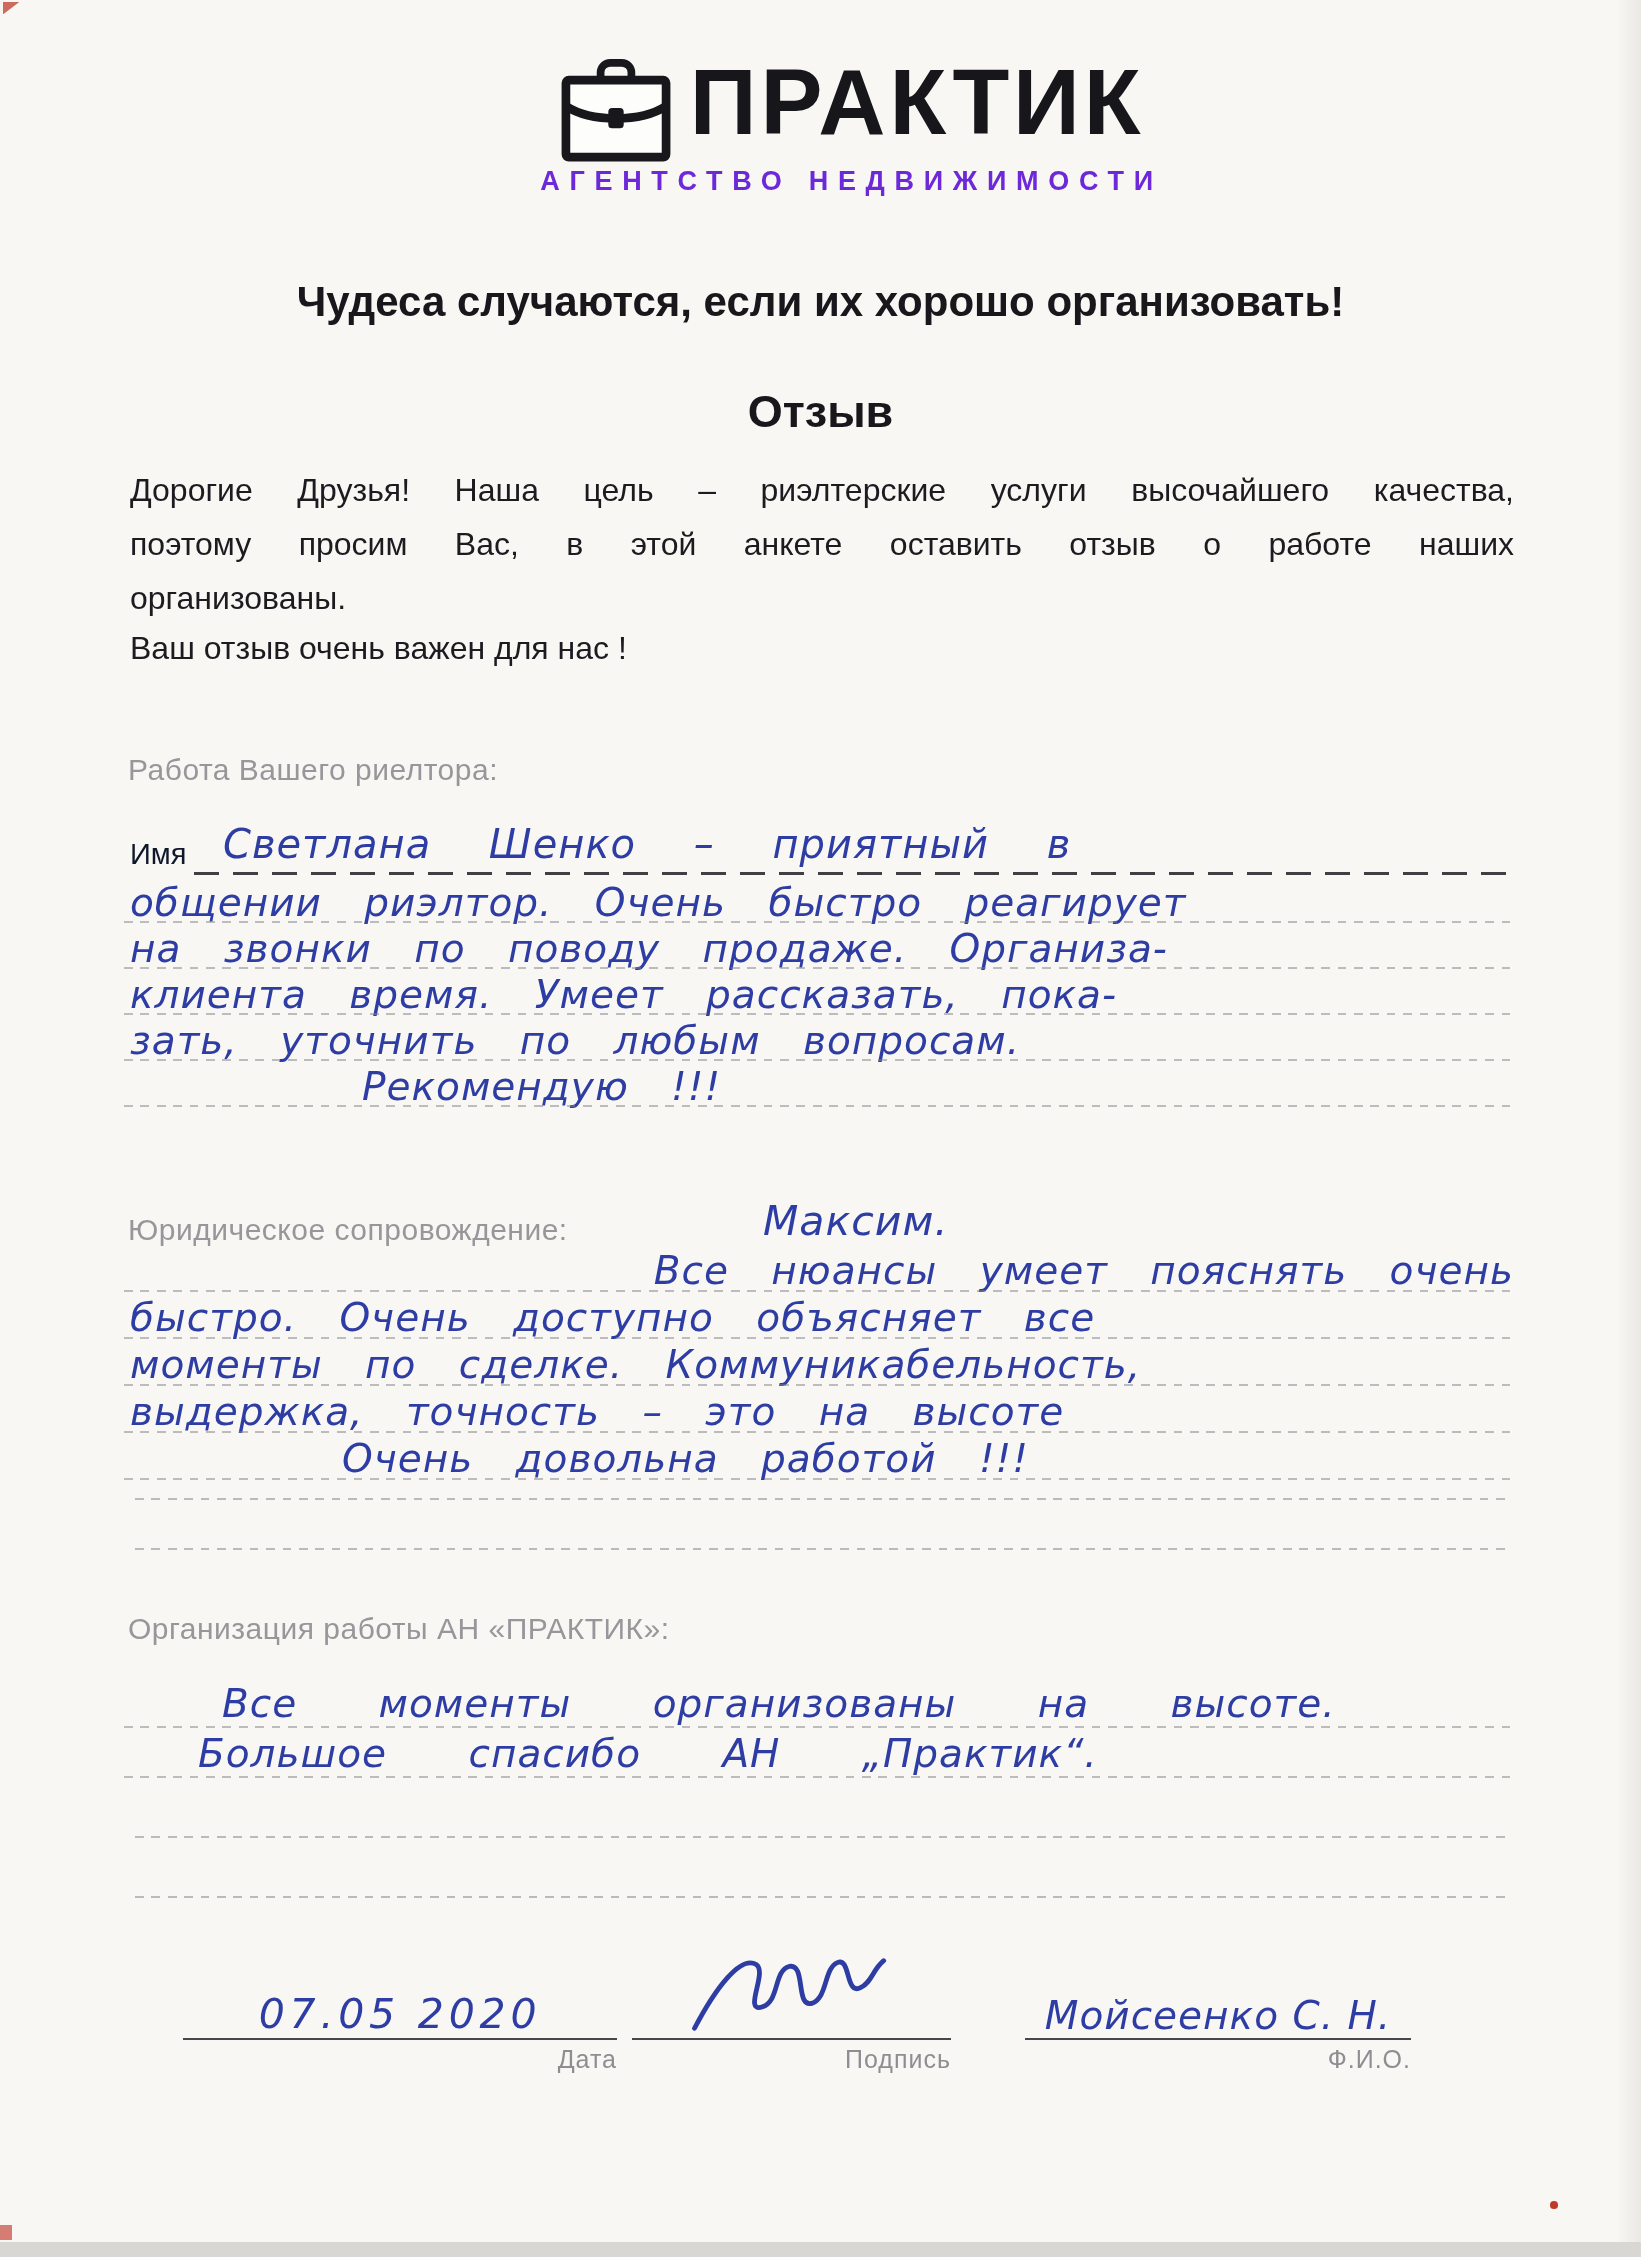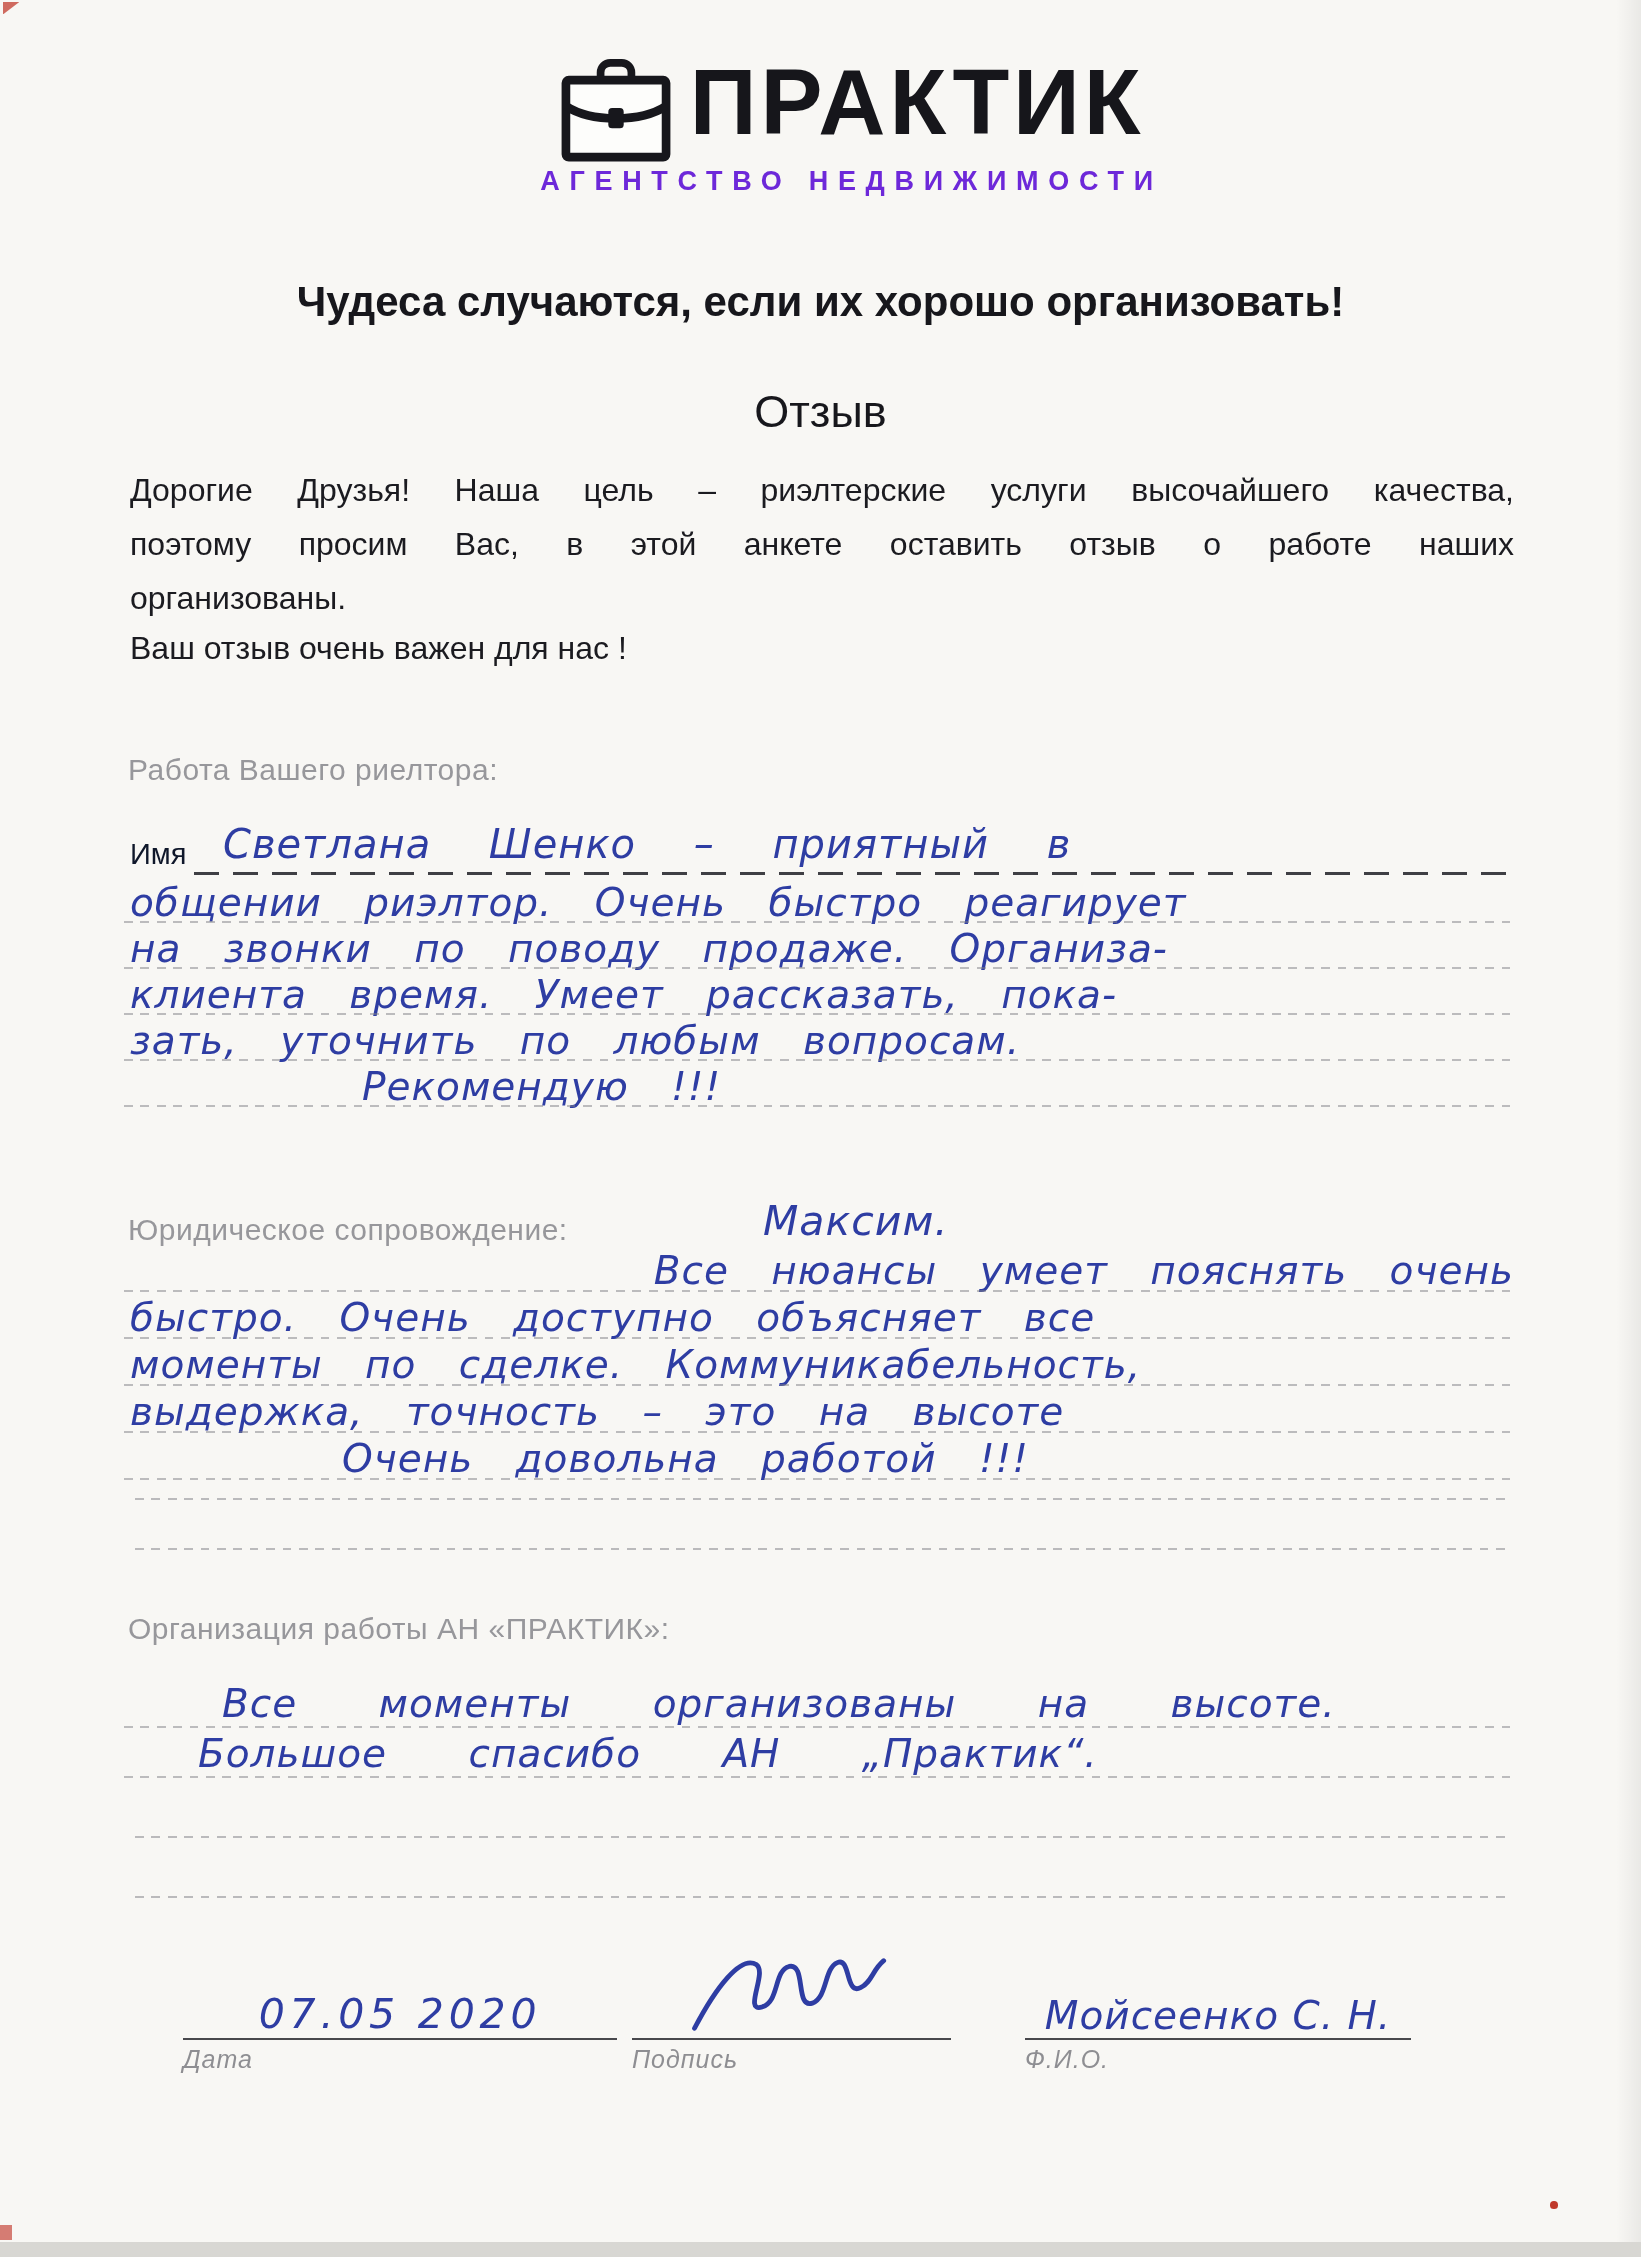--- a/index.html
+++ b/index.html
@@ -9,21 +9,21 @@
     font-family:"Liberation Sans",sans-serif;color:#17171c;
   }
   
   .brand{position:absolute;top:54px;left:0;width:100%;display:flex;flex-direction:column;align-items:center;padding-left:31px;}
   .brand-row{display:flex;align-items:flex-start;gap:15.4px;}
   .case-icon{width:116px;height:104px;margin-top:3.9px;}
   .brand-name{font-size:93px;font-weight:700;letter-spacing:3.9px;line-height:1.05;color:#16161b;}
   .brand-sub{font-size:27px;font-weight:700;letter-spacing:9.7px;color:#6d28d9;margin-top:4px;}
   
   .headline{position:absolute;top:278px;left:0;width:100%;text-align:center;font-size:42px;font-weight:700;color:#17171c;}
-  .doc-title{position:absolute;top:386px;left:0;width:100%;text-align:center;font-size:45px;font-weight:400;}
+  .doc-title{position:absolute;top:386px;left:0;width:100%;text-align:center;font-size:45px;font-weight:700;}
   .intro{position:absolute;top:463px;left:130px;right:127px;font-size:32px;line-height:54px;color:#1b1b20;}
   .jline{text-align:justify;text-align-last:justify;}
   .jline.last{text-align-last:left;}
   .note{position:absolute;top:630px;left:130px;font-size:32px;color:#1b1b20;}
   .sec-label{position:absolute;left:128px;font-size:30px;color:#97979b;letter-spacing:0.5px;}
   .s1{top:753px;}.s2{top:1213px;}.s3{top:1612px;}
   
   .name-row{position:absolute;top:817px;left:130px;right:127px;height:58px;}
   .field-label{position:absolute;left:0;bottom:3.9px;font-size:29px;color:#0f172a;}
   .dashline{position:absolute;left:64px;right:0;bottom:0;height:2.9px;
@@ -50,21 +50,21 @@
   .er1{top:1498px;}.er2{top:1548px;}.er3{top:1836px;}.er4{top:1896px;}
   
   .footer-item{position:absolute;top:1972px;}
   .f-date{left:183px;width:434px;}
   .f-sign{left:632px;width:319px;}
   .f-fio{left:1025px;width:386px;}
   .fvalue{height:66px;display:flex;align-items:flex-end;justify-content:center;}
   .f-date .fvalue{font-size:41px;letter-spacing:4.8px;}
   .f-fio .fvalue{font-size:39px;letter-spacing:1px;white-space:nowrap;}
   .fline{height:1.9px;background:#48484c;}
-  .flabel{text-align:left;font-size:25px;color:#8e8e92;margin-top:4.8px;letter-spacing:1px;font-style:italic;}
+  .flabel{text-align:right;font-size:25px;color:#8e8e92;margin-top:4.8px;letter-spacing:1px;}
   .sig-svg{width:222px;height:89px;display:block;}
   
   .right-shade{position:absolute;top:0;right:0;bottom:0;width:25px;
     background:linear-gradient(90deg,rgba(0,0,0,0),rgba(0,0,0,.06));}
   .bottom-strip{position:absolute;left:0;right:0;bottom:0;height:15.4px;background:#d8d7d3;}
   .mark-tl{position:absolute;top:1.9px;left:2.9px;width:16.4px;height:12.6px;background:#c23b2e;opacity:.75;
     clip-path:polygon(0 0,100% 0,0 100%);}
   .mark-bl{position:absolute;bottom:17.4px;left:0;width:11.6px;height:14.5px;background:#c23b2e;opacity:.65;}
   .dot-br{position:absolute;right:83px;bottom:48px;width:7.7px;height:7.7px;border-radius:50%;background:#c0392b;}
 </style>

